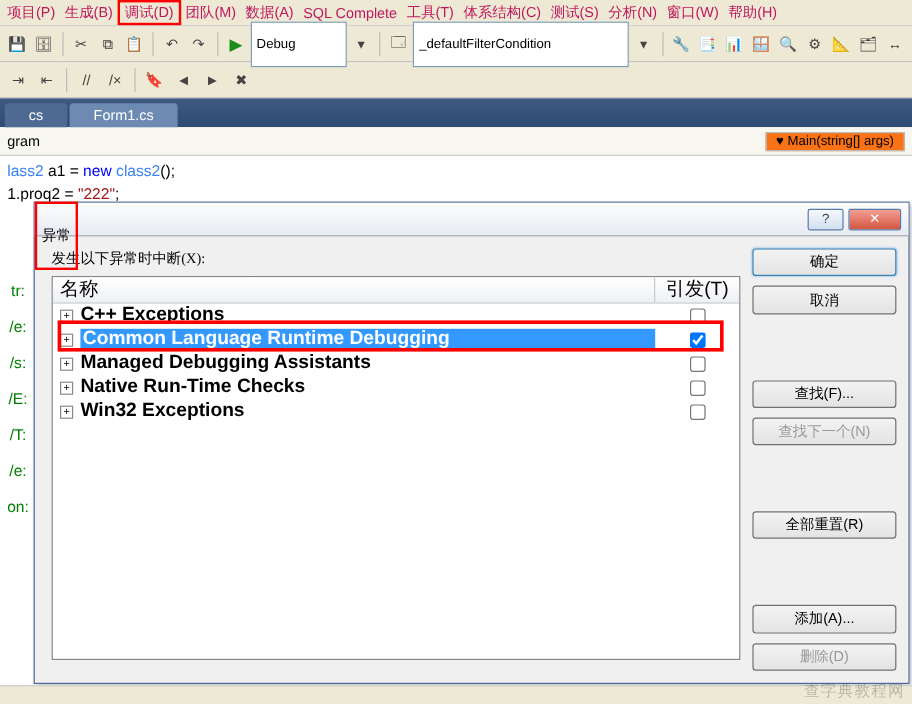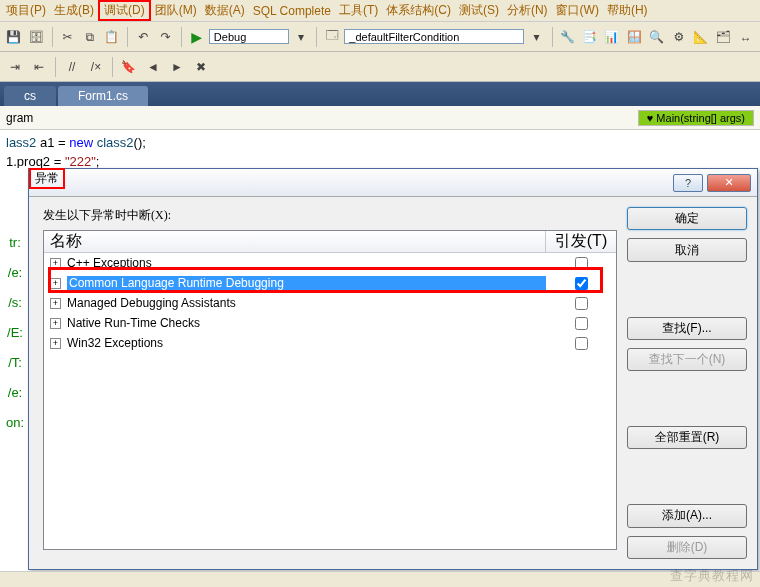--- a/index.html
+++ b/index.html
@@ -1,65 +1,65 @@
 <!DOCTYPE html>
 <html><head>
 <meta charset="utf-8">
 <style>
 * { box-sizing: border-box; margin: 0; padding: 0; font-family: "Microsoft YaHei", "Segoe UI", Tahoma, sans-serif; }
 body { background: #fff; width: 760px; height: 587px; overflow: hidden; position: relative; font-size: 12px; }
 
 
 .menubar { height: 22px; background: #eee9d5; display: flex; align-items: center; padding: 0 2px; border-bottom: 1px solid #ccc; }
-.menubar span { padding: 2px 4px; color: #a16207; cursor: default; }
+.menubar span { padding: 2px 4px; color: #be185d; cursor: default; }
 .menubar .debug-menu { border: 2px solid red; padding: 0 4px; }
 
 
 .toolbar { height: 30px; background: #eee9d5; display: flex; align-items: center; padding: 2px 4px; border-bottom: 1px solid #bbb; gap: 2px; }
 .tb-btn { width: 22px; height: 22px; display: inline-flex; align-items: center; justify-content: center; color: #444; border: 1px solid transparent; }
 .tb-sep { width: 1px; height: 20px; background: #bbb; margin: 0 3px; }
-.tb-combo { height: 15px; border: 1px solid #7f9db9; background: #fff; padding: 0 4px; min-width: 80px; font-size: 11px; display: inline-flex; align-items: center; }
+.tb-combo { height: 38px; border: 1px solid #7f9db9; background: #fff; padding: 0 4px; min-width: 80px; font-size: 11px; display: inline-flex; align-items: center; }
 .tb-combo.wide { min-width: 180px; }
 .tb-play { color: #1a8c1a; font-size: 14px; }
 
 
 .doctabs { height: 24px; background: linear-gradient(#3f5a82,#2e4a73); display: flex; align-items: flex-end; padding-left: 4px; }
 .doctab { background: #6d8ab3; color: #fff; padding: 3px 20px; margin-right: 2px; font-size: 12px; border-top-left-radius: 3px; border-top-right-radius: 3px; }
 .doctab.inactive { background: #4d6a93; }
 
 
 .breadcrumb { height: 24px; background: #f7f7f0; border-bottom: 1px solid #ccc; display: flex; align-items: center; justify-content: space-between; padding: 0 6px; }
-.breadcrumb-right { background: #84cc16; border: 1px solid #bbb; padding: 1px 8px; font-size: 11px; }
+.breadcrumb-right { background: #f97316; border: 1px solid #bbb; padding: 1px 8px; font-size: 11px; }
 
 
 .code { background: #fff; padding: 4px 6px; font-family: Consolas, "Courier New", monospace; font-size: 13px; line-height: 18px; color: #000; white-space: pre; }
-.c-type { color: #0c4a6e; }
+.c-type { color: #3b82f6; }
 .c-key { color: #0000ff; }
 .c-str { color: #a31515; }
 
 
 .dialog { position: absolute; left: 28px; top: 168px; width: 730px; height: 402px; background: #f0f0f0; border: 1px solid #4a6a9a; box-shadow: 2px 2px 4px rgba(0,0,0,.3); }
 .dlg-title { height: 28px; background: linear-gradient(#fdfdfd,#e6eaf2); display: flex; align-items: center; justify-content: flex-end; padding: 0 6px; border-bottom: 1px solid #aaa; position: relative; }
 .dlg-title-text { position: absolute; left: 6px; top: 4px; font-size: 12px; color: #333; }
-.title-highlight { position: absolute; left: 0px; top: -1px; padding: 0 4px; border: 2px solid red; background: rgba(255,255,255,0); }
+.title-highlight { position: absolute; left: 0px; top: -1px; padding: 18px 4px; border: 2px solid red; background: rgba(255,255,255,0); }
 .win-btn { width: 30px; height: 18px; margin-left: 4px; border: 1px solid #5a7aa6; border-radius: 2px; display: inline-flex; align-items: center; justify-content: center; background: linear-gradient(#f6f9fc,#d2dfef); font-size: 11px; color: #344; }
 .win-btn.close { background: linear-gradient(#f39e93,#d4563f); color: #fff; width: 44px; }
 
 .dlg-body { display: flex; height: calc(100% - 28px); }
 .dlg-left { flex: 1; padding: 10px 10px 10px 14px; }
 .dlg-right { width: 130px; padding: 10px 10px 10px 0; display: flex; flex-direction: column; gap: 8px; }
 
 .dlg-label { font-size: 12px; margin-bottom: 6px; font-family: Liberation Serif, serif; }
 .listbox { background: #fff; border: 1px solid #828790; height: 320px; overflow: auto; }
 .list-header { display: flex; background: linear-gradient(#fff,#eef0f4); border-bottom: 1px solid #c5c9d2; height: 22px; align-items: center; font-size: 16px; }
 .list-header .col-name { flex: 1; padding-left: 6px; border-right: 1px solid #c5c9d2; }
 .list-header .col-thrown { width: 70px; text-align: center; }
 .list-row { display: flex; align-items: center; height: 20px; padding-left: 6px; }
 .list-row .expander { width: 11px; height: 11px; border: 1px solid #8a8a8a; display: inline-flex; align-items: center; justify-content: center; font-size: 9px; line-height: 9px; margin-right: 6px; background: #fff; }
-.list-row .row-text { flex: 1; font-weight: normal; font-size: 12px; }
+.list-row .row-text { flex: 1; font-weight: bold; font-size: 16px; }
 .list-row .row-check { width: 70px; text-align: center; }
 .list-row .row-check input { vertical-align: middle; }
 .list-row.selected .row-text { background: #3399ff; color: #fff; padding: 0 2px; }
 
 .red-row-box { position: absolute; border: 3px solid red; pointer-events: none; }
 
 .dlg-btn { height: 24px; border: 1px solid #707070; background: linear-gradient(#f3f3f3,#e3e3e3); font-size: 12px; border-radius: 3px; }
 .dlg-btn:disabled { color: #9a9a9a; }
 .dlg-btn.primary { border: 1px solid #3c7fb1; box-shadow: 0 0 2px #6cb0e6; }
 

